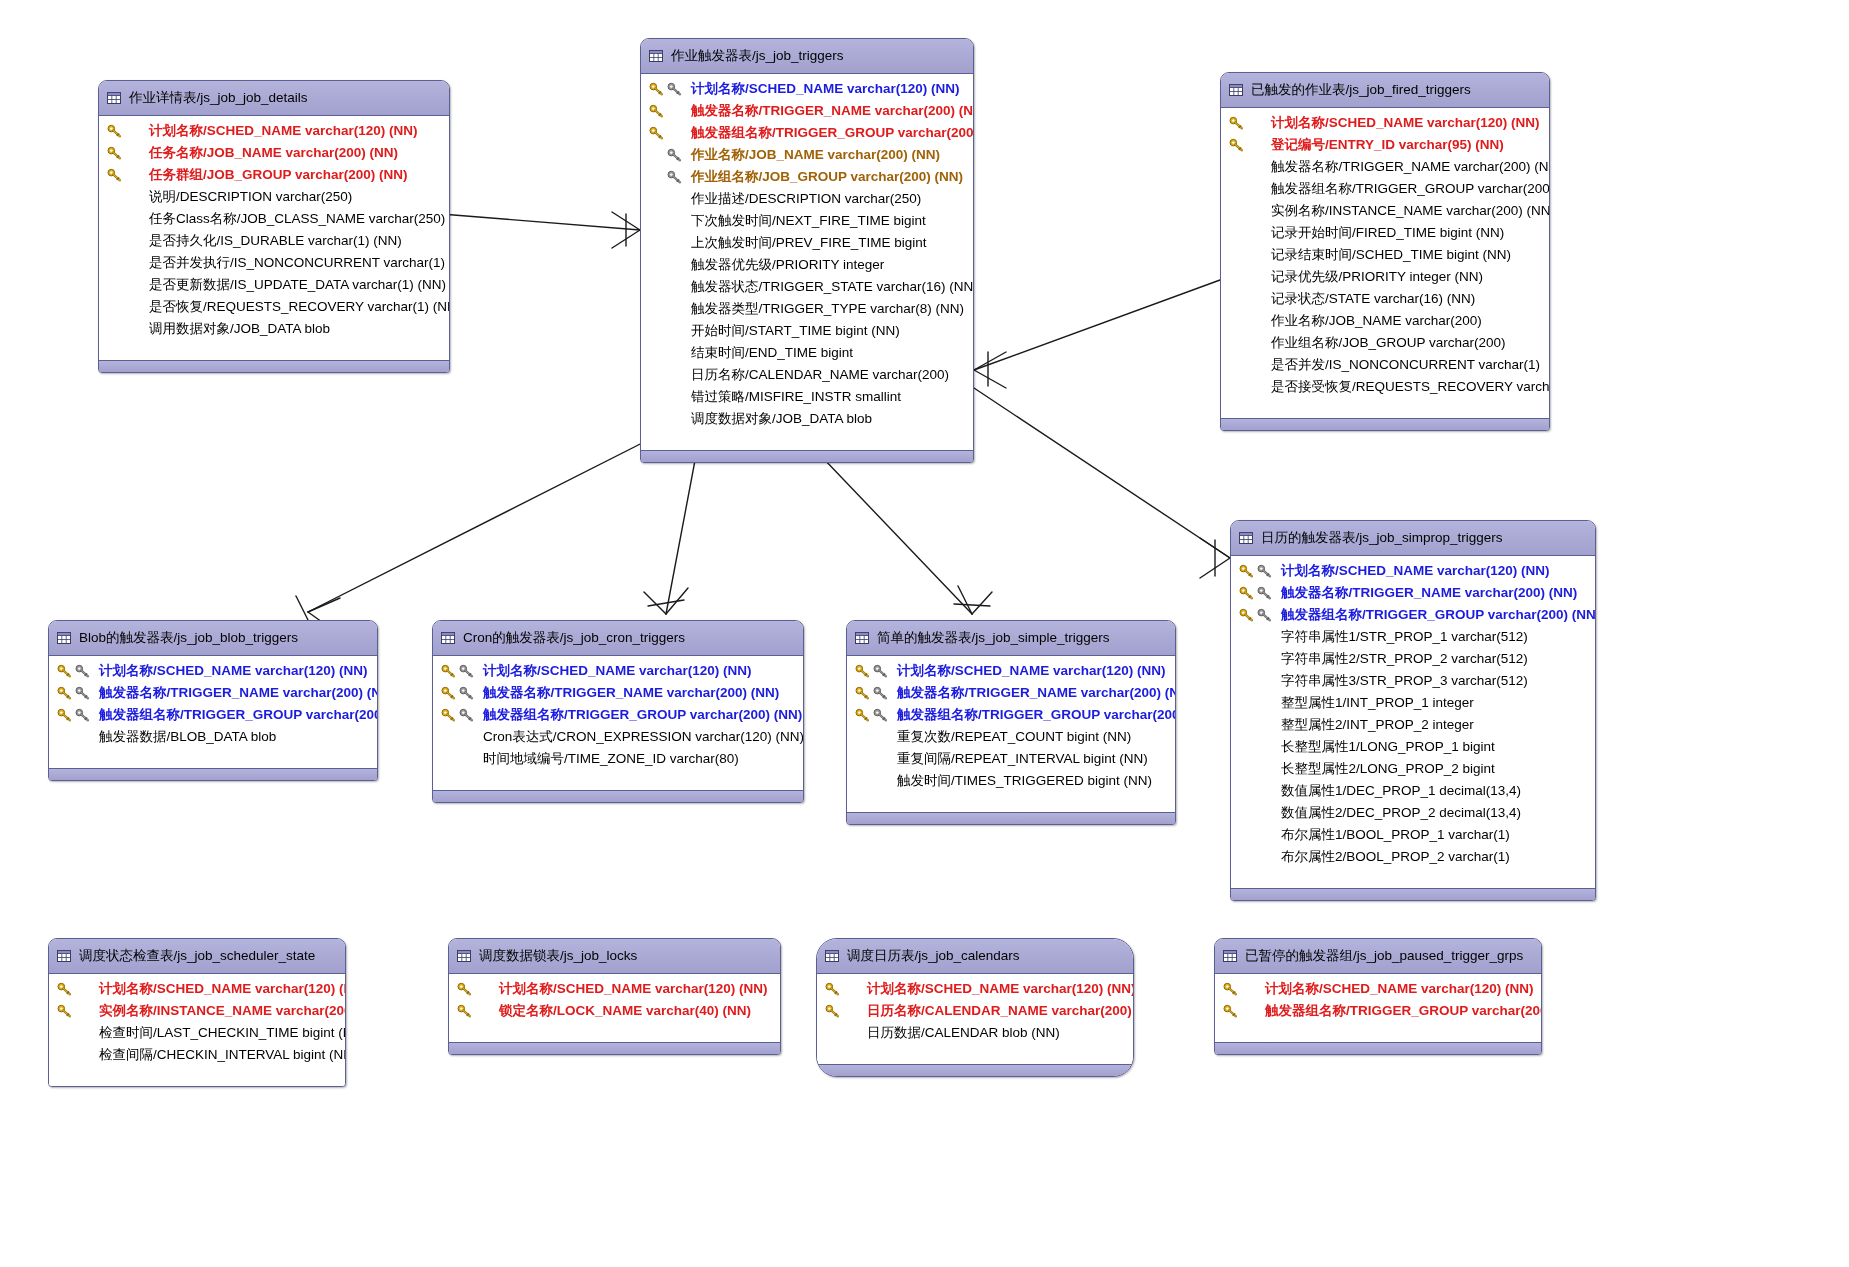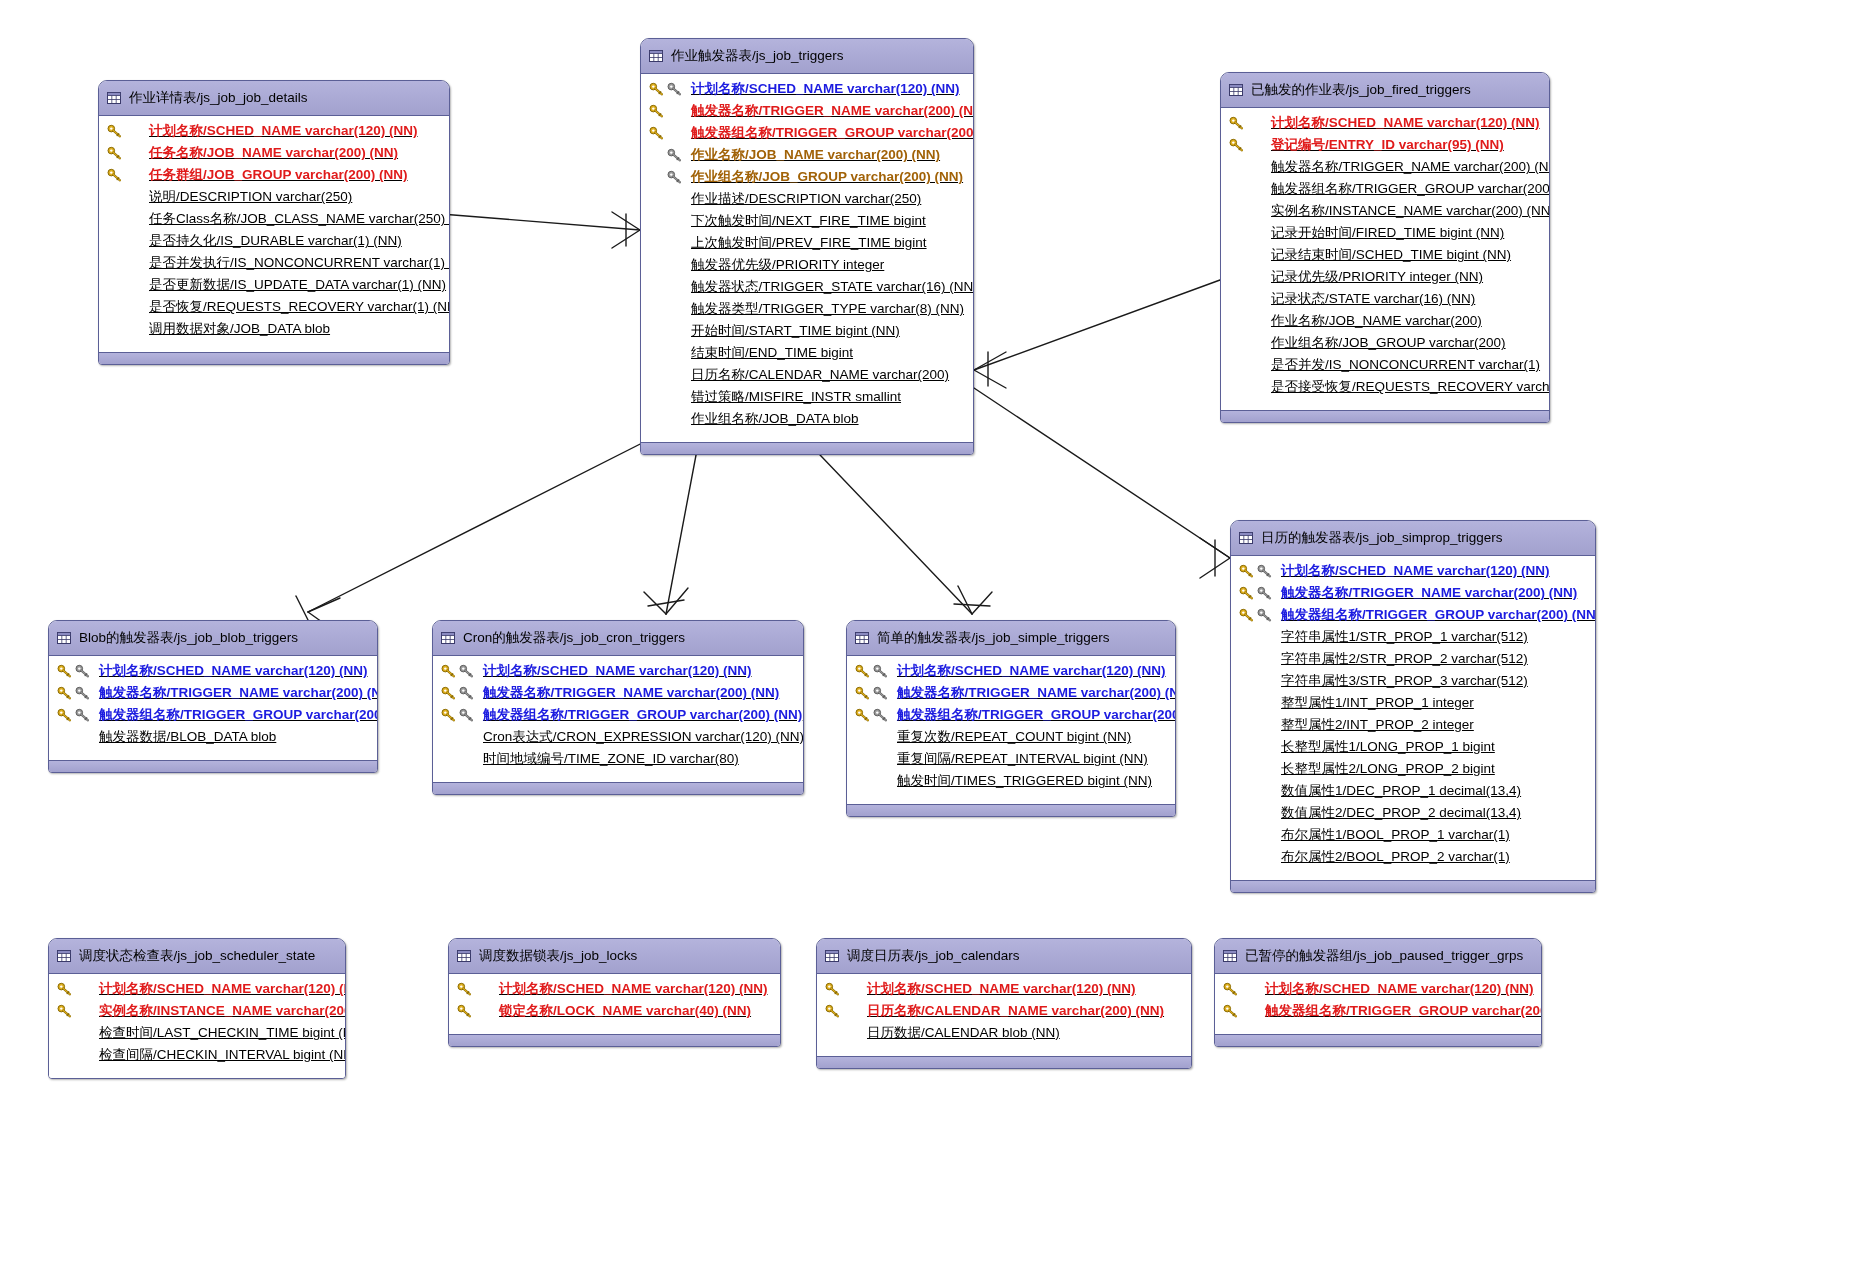--- a/index.html
+++ b/index.html
@@ -54,23 +54,22 @@
     margin-right: 8px;
     display: block;
   }
   .entity-title {
     font-size: 13.5px;
     color: #000000;
     white-space: nowrap;
     line-height: 1;
   }
   .entity-body {
-    padding: 4px 0 12px 0;
+    padding: 4px 0 20px 0;
     background: #ffffff;
-    text-decoration: underline;
   }
   .attr-row {
     display: flex;
     align-items: center;
     height: 22px;
     padding: 0 8px 0 8px;
     box-sizing: border-box;
     white-space: nowrap;
   }
   .key-slot {
@@ -352,21 +351,21 @@
             <span class="attr-text t-plain">日历名称/CALENDAR_NAME varchar(200)</span>
           </div>
           <div class="attr-row">
             <span class="key-slot"></span>
             <span class="key-slot"></span>
             <span class="attr-text t-plain">错过策略/MISFIRE_INSTR smallint</span>
           </div>
           <div class="attr-row">
             <span class="key-slot"></span>
             <span class="key-slot"></span>
-            <span class="attr-text t-plain">作业组名称/JOB_DATA blob</span>
+            <span class="attr-text t-plain">调度数据对象/JOB_DATA blob</span>
           </div>
         </div>
         <div class="entity-footer"></div>
       </div>
       <div class="entity" style="left: 1220px; top: 72px; width: 330px;">
         <div class="entity-header">
           <svg class="table-icon" viewBox="0 0 14 12">
             <rect x="0.5" y="0.5" width="13" height="11" fill="#ffffff" stroke="#3a3a6a" stroke-width="1"></rect>
             <rect x="0.5" y="0.5" width="13" height="3" fill="#8a8ac0" stroke="#3a3a6a" stroke-width="0.8"></rect>
             <line x1="4.8" y1="3.5" x2="4.8" y2="11.5" stroke="#3a3a6a" stroke-width="0.8"></line>
@@ -881,21 +880,21 @@
               <path d="M6.4 6.6 L13.0 12.4" stroke="#8a6a00" stroke-width="2.1" stroke-linecap="round"></path>
               <path d="M6.4 6.6 L13.0 12.4" stroke="#e0b020" stroke-width="1.2" stroke-linecap="round"></path>
               <path d="M10.2 11.4 L11.6 9.9" stroke="#8a6a00" stroke-width="1.5" stroke-linecap="round"></path>
             </svg>
             <span class="key-slot"></span>
             <span class="attr-text t-pk">锁定名称/LOCK_NAME varchar(40) (NN)</span>
           </div>
         </div>
         <div class="entity-footer"></div>
       </div>
-      <div class="entity" style="left: 816px; top: 938px; width: 376px;">
+      <div class="entity" style="left: 816px; top: 938px; width: 318px; border-radius: 21px;">
         <div class="entity-header">
           <svg class="table-icon" viewBox="0 0 14 12">
             <rect x="0.5" y="0.5" width="13" height="11" fill="#ffffff" stroke="#3a3a6a" stroke-width="1"></rect>
             <rect x="0.5" y="0.5" width="13" height="3" fill="#8a8ac0" stroke="#3a3a6a" stroke-width="0.8"></rect>
             <line x1="4.8" y1="3.5" x2="4.8" y2="11.5" stroke="#3a3a6a" stroke-width="0.8"></line>
             <line x1="9.2" y1="3.5" x2="9.2" y2="11.5" stroke="#3a3a6a" stroke-width="0.8"></line>
             <line x1="0.5" y1="7.5" x2="13.5" y2="7.5" stroke="#3a3a6a" stroke-width="0.8"></line>
           </svg>
           <span class="entity-title">调度日历表/js_job_calendars</span>
         </div>

